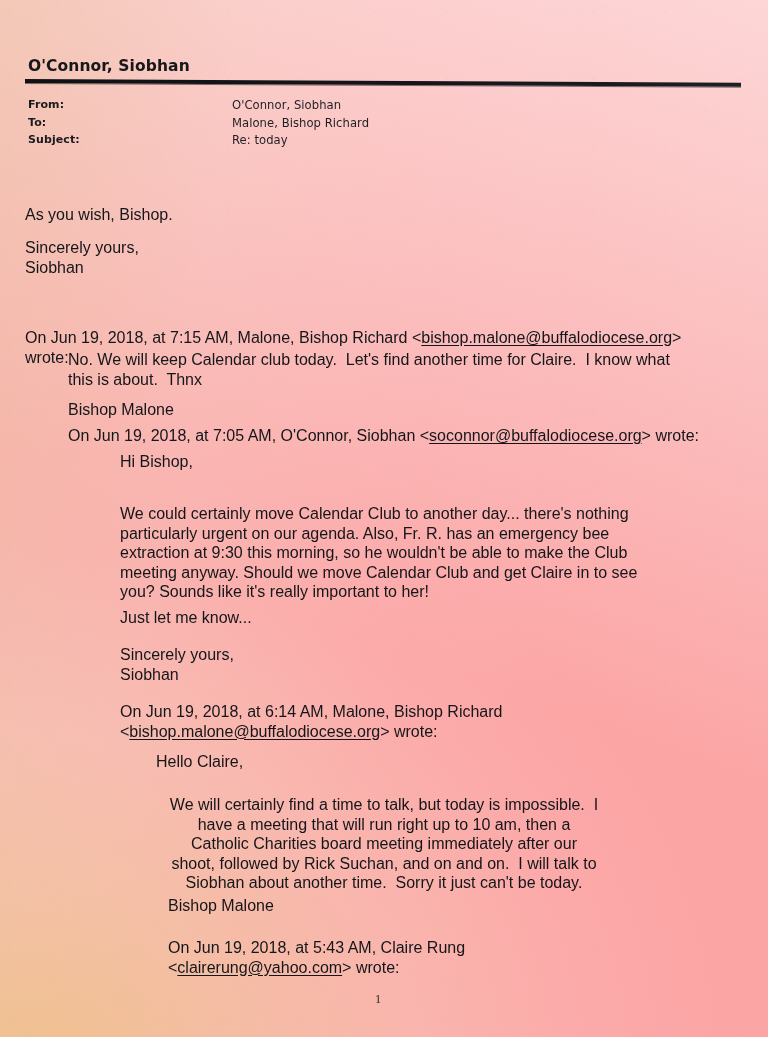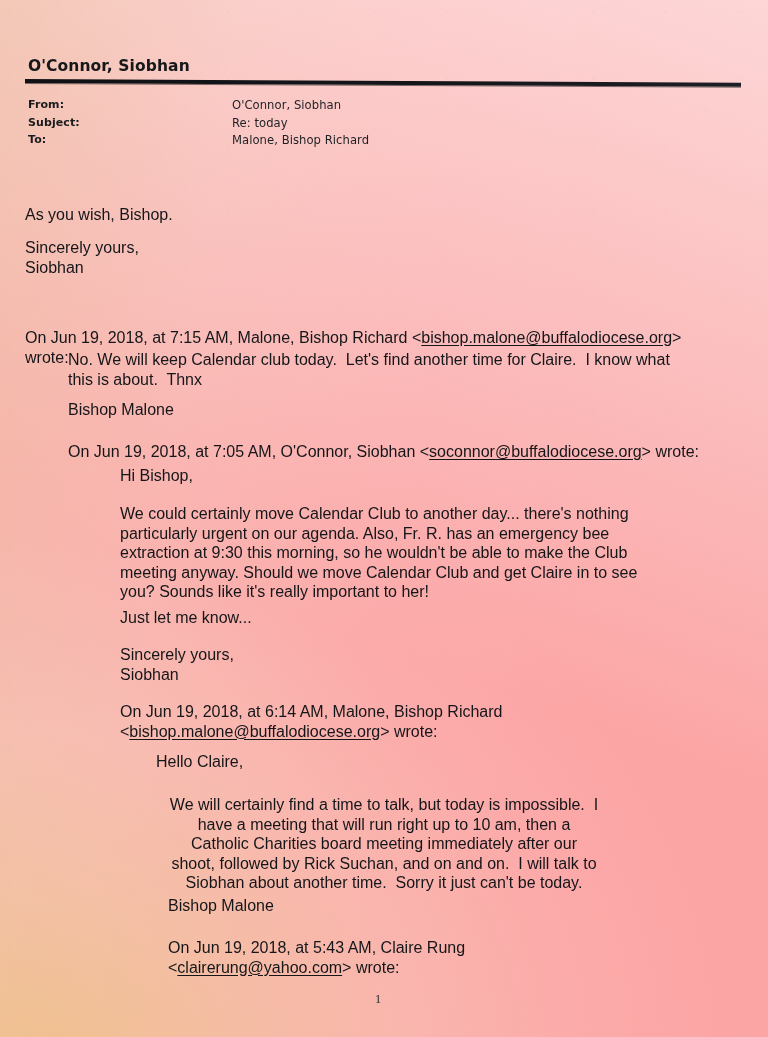--- a/index.html
+++ b/index.html
@@ -160,45 +160,45 @@
     <div class="doc-title">O'Connor, Siobhan</div>
     <div class="title-rule"></div>
     <div class="title-rule-thin"></div>
 
     <div class="meta">
       <div class="meta-row">
         <div class="meta-label">From:</div>
         <div class="meta-value">O'Connor, Siobhan</div>
       </div>
       <div class="meta-row">
+        <div class="meta-label">To:</div>
+        <div class="meta-value">Malone, Bishop Richard</div>
+      </div>
+      <div class="meta-row">
         <div class="meta-label">Subject:</div>
         <div class="meta-value">Re: today</div>
       </div>
-      <div class="meta-row">
-        <div class="meta-label">To:</div>
-        <div class="meta-value">Malone, Bishop Richard</div>
-      </div>
     </div>
 
     <div class="body-text">
 
       <div class="blk lvl0" style="top:205px;">As you wish, Bishop.</div>
 
       <div class="blk lvl0" style="top:238px;">Sincerely yours,
 Siobhan</div>
 
       <div class="blk lvl0" style="top:304px;margin-top:24px;"><span>On Jun 19, 2018, at 7:15 AM, Malone, Bishop Richard &lt;</span><span class="u">bishop.malone@buffalodiocese.org</span><span>&gt; wrote:</span></div>
 
       <div class="blk lvl1" style="top:338px; width:626px;">No. We will keep Calendar club today.  Let's find another time for Claire.  I know what this is about.  Thnx</div>
 
       <div class="blk lvl1" style="top:388px;">Bishop Malone</div>
 
-      <div class="blk lvl1" style="top:430px; width:640px;"><span>On Jun 19, 2018, at 7:05 AM, O'Connor, Siobhan &lt;</span><span class="u">soconnor@buffalodiocese.org</span><span>&gt; wrote:</span></div>
-
-      <div class="blk lvl2" style="top:466px;">Hi Bishop,</div>
+      <div class="blk lvl1" style="top:414px; width:640px;"><span>On Jun 19, 2018, at 7:05 AM, O'Connor, Siobhan &lt;</span><span class="u">soconnor@buffalodiocese.org</span><span>&gt; wrote:</span></div>
+
+      <div class="blk lvl2" style="top:452px;">Hi Bishop,</div>
 
       <div class="blk lvl2" style="top:504px; width:530px;">We could certainly move Calendar Club to another day... there's nothing particularly urgent on our agenda. Also, Fr. R. has an emergency bee extraction at 9:30 this morning, so he wouldn't be able to make the Club meeting anyway. Should we move Calendar Club and get Claire in to see you? Sounds like it's really important to her!</div>
 
       <div class="blk lvl2" style="top:608px;">Just let me know...</div>
 
       <div class="blk lvl2" style="top:645px;">Sincerely yours,
 Siobhan</div>
 
       <div class="blk lvl2" style="top:702px; width:520px;"><span>On Jun 19, 2018, at 6:14 AM, Malone, Bishop Richard
 &lt;</span><span class="u">bishop.malone@buffalodiocese.org</span><span>&gt; wrote:</span></div>

